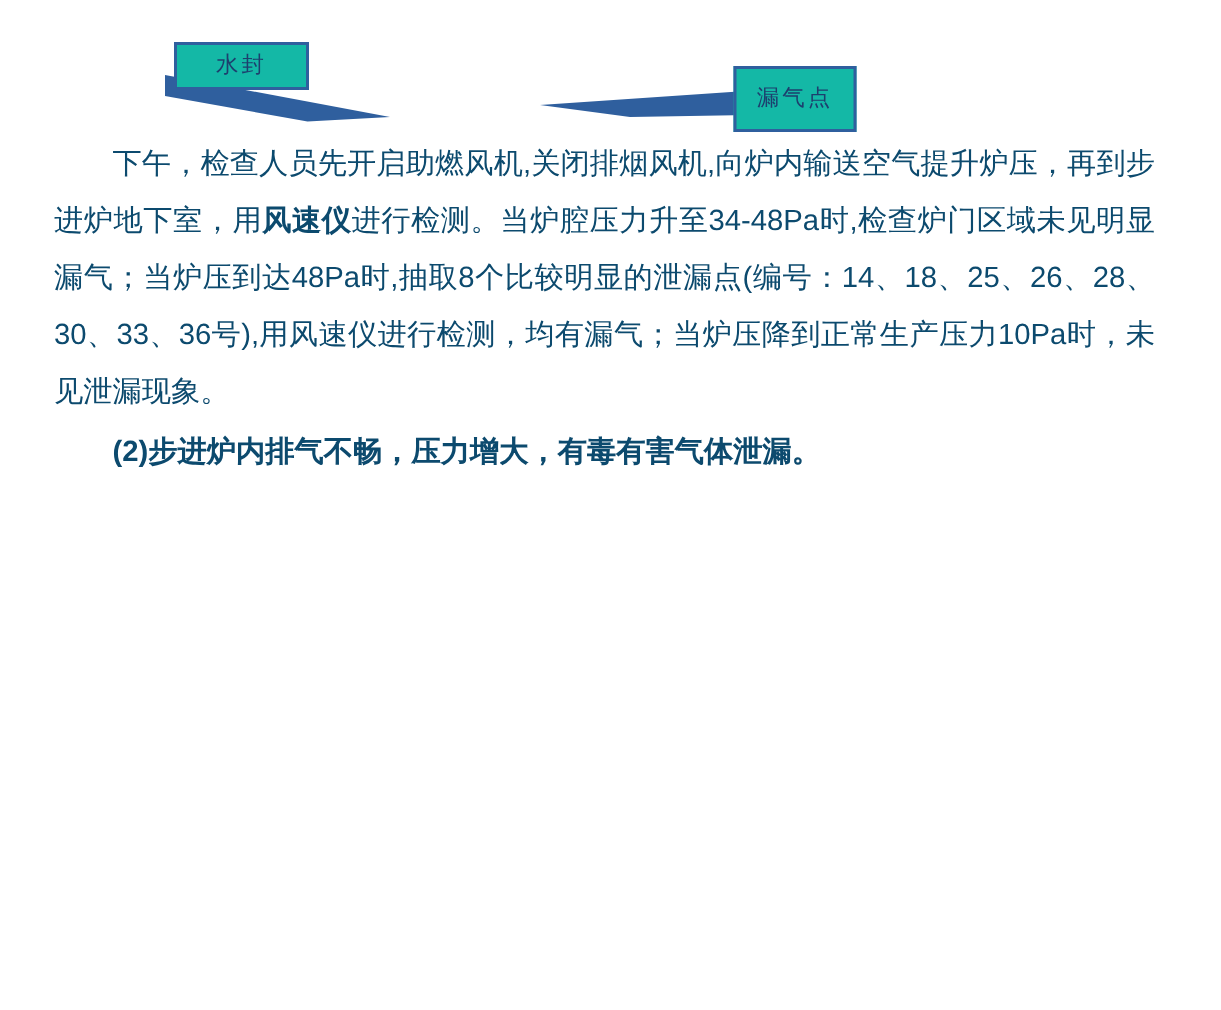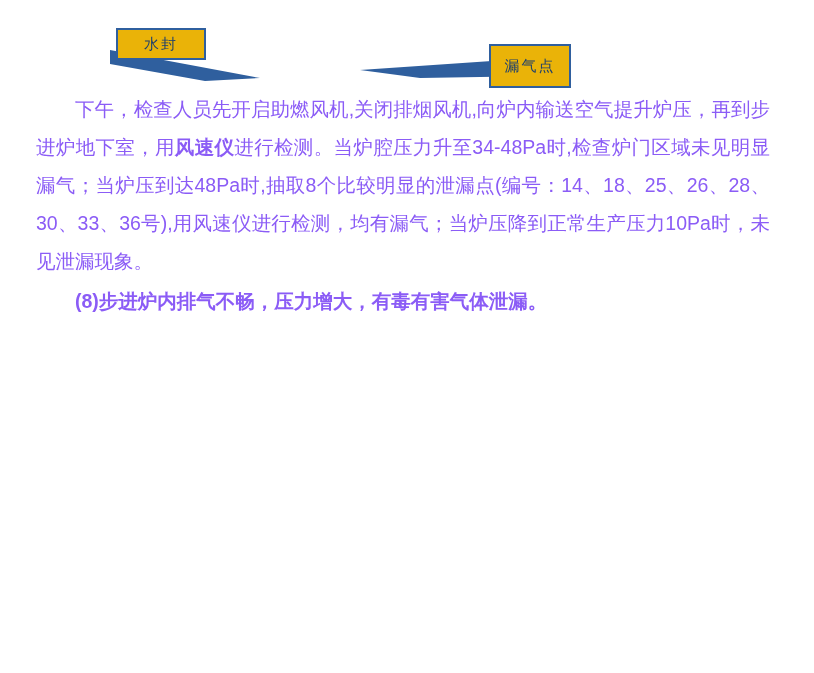--- a/index.html
+++ b/index.html
@@ -25,21 +25,21 @@
   .figure-area {
     position: relative;
     width: 814px;
     height: 90px;
   }
 
   .callout {
     position: absolute;
     box-sizing: border-box;
     border: 2px solid #2f5f9e;
-    background: #eab308;
+    background: #14b8a6;
     color: #1d3f6e;
     font-size: 15px;
     line-height: 1.2;
     display: flex;
     align-items: center;
     justify-content: center;
     letter-spacing: 2px;
   }
   .callout-left {
     left: 116px;
@@ -66,21 +66,21 @@
     width: 814px;
     padding: 0 44px 0 36px;
     box-sizing: border-box;
   }
   p {
     margin: 0 0 2px 0;
     font-size: 19.5px;
     line-height: 38px;
     text-align: justify;
     text-justify: inter-ideograph;
-    color: #8b5cf6;
+    color: #0c4a6e;
   }
   p.indent {
     text-indent: 2em;
   }
   p.bold {
     font-weight: bold;
   }
   .b {
     font-weight: bold;
   }
@@ -108,19 +108,19 @@
 
   </div>
 
   <div class="body">
 
     <p class="indent">
       <span>下午，检查人员先开启助燃风机,关闭排烟风机,向炉内输送空气提升炉压，再到步进炉地下室，用</span><span class="b">风速仪</span><span>进行检测。当炉腔压力升至34-48Pa时,检查炉门区域未见明显漏气；当炉压到达48Pa时,抽取8个比较明显的泄漏点(编号：14、18、25、26、28、30、33、36号),用风速仪进行检测，均有漏气；当炉压降到正常生产压力10Pa时，未见泄漏现象。</span>
     </p>
 
     <p class="indent bold">
-      <span>(8)步进炉内排气不畅，压力增大，有毒有害气体泄漏。</span>
+      <span>(2)步进炉内排气不畅，压力增大，有毒有害气体泄漏。</span>
     </p>
 
 
   </div>
 
 </div>
 
 </body></html>

